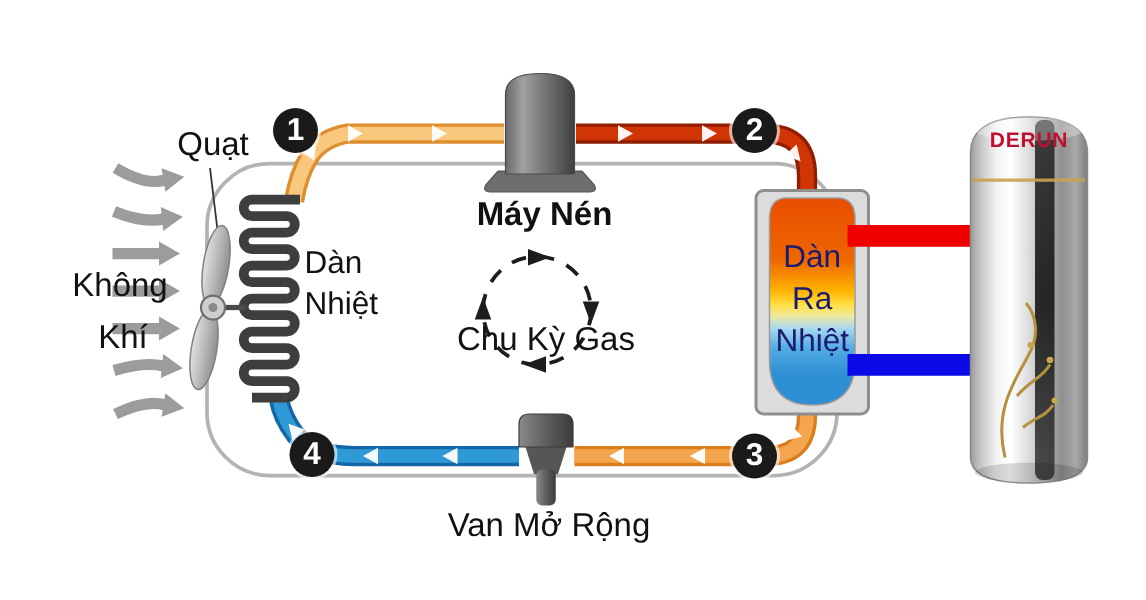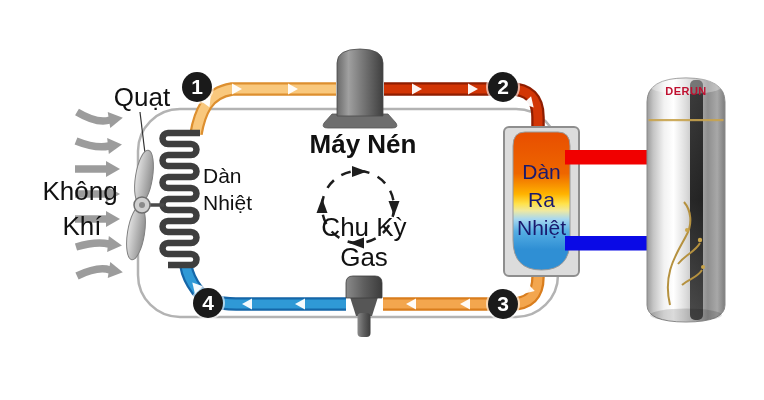--- a/index.html
+++ b/index.html
@@ -12,30 +12,30 @@
     --step-bg:#1a1a1a; --step-text:#ffffff;
     --air-arrow:#9c9c9c; --loop-outline:#b3b3b3; --logo-red:#c01030;
   }
   html,body{margin:0;padding:0;background:#fff;}
   #stage{position:relative;width:764px;height:400px;background:#ffffff;overflow:hidden;
          font-family:"Liberation Sans",sans-serif;}
   #art{position:absolute;left:0;top:0;}
   .pipe-outer{fill:none;stroke-width:13.5;}
   .pipe-inner{fill:none;stroke-width:9;}
   .flow-arrow{fill:#ffffff;opacity:.95;}
-  .lbl{position:absolute;color:var(--label-text);font-size:26px;text-align:center;line-height:1.15;}
+  .lbl{position:absolute;color:var(--label-text);font-size:22px;text-align:center;line-height:1.15;}
   .step{position:absolute;width:30px;height:30px;border-radius:50%;background:var(--step-bg);
         color:var(--step-text);font-size:21px;font-weight:bold;display:flex;
         align-items:center;justify-content:center;box-shadow:0 0 0 2px rgba(255,255,255,.6);}
   .cond-lbl{position:absolute;left:511px;top:158px;width:61px;text-align:center;
             color:var(--condenser-text);font-size:21px;line-height:28px;}
   .evap-lbl{position:absolute;left:203px;top:162px;font-size:21px;line-height:27px;text-align:left;
             color:var(--label-text);}
   .tank-logo{position:absolute;left:658px;top:85px;width:56px;text-align:center;
-             font-size:11px;font-weight:bold;letter-spacing:.5px;color:var(--logo-red);}
+             font-size:14px;font-weight:bold;letter-spacing:.5px;color:var(--logo-red);}
 </style>
 </head>
 <body>
 
 <div id="stage">
 
 <svg id="art" width="764" height="400" viewBox="0 0 764 400">
   <defs>
     <linearGradient id="condGrad" x1="0" y1="0" x2="0" y2="1">
       <stop offset="0" style="stop-color:var(--condenser-top)"></stop>
@@ -202,20 +202,21 @@
 <div class="lbl" style="left:38px;top:177px;width:84px;">Không</div>
 <div class="lbl" style="left:108px;top:83px;width:68px;">Quạt</div>
 
 <div class="evap-lbl">
   <div>Dàn</div>
   <div>Nhiệt</div>
 </div>
 
 <div class="lbl" style="left:302px;top:130px;width:122px;font-weight:bold;">Máy Nén</div>
 <div class="lbl" style="left:294px;top:213px;width:140px;">Chu Kỳ Gas</div>
+<div class="lbl" style="left:280px;top:337px;width:172px;">Van Mở Rộng</div>
 
 <div class="cond-lbl">
   <div>Dàn</div>
   <div>Ra</div>
   <div>Nhiệt</div>
 </div>
 
 <div class="step" style="left:182px;top:72px;">1</div>
 <div class="step" style="left:488px;top:72px;">2</div>
 <div class="step" style="left:488px;top:289px;">3</div>

